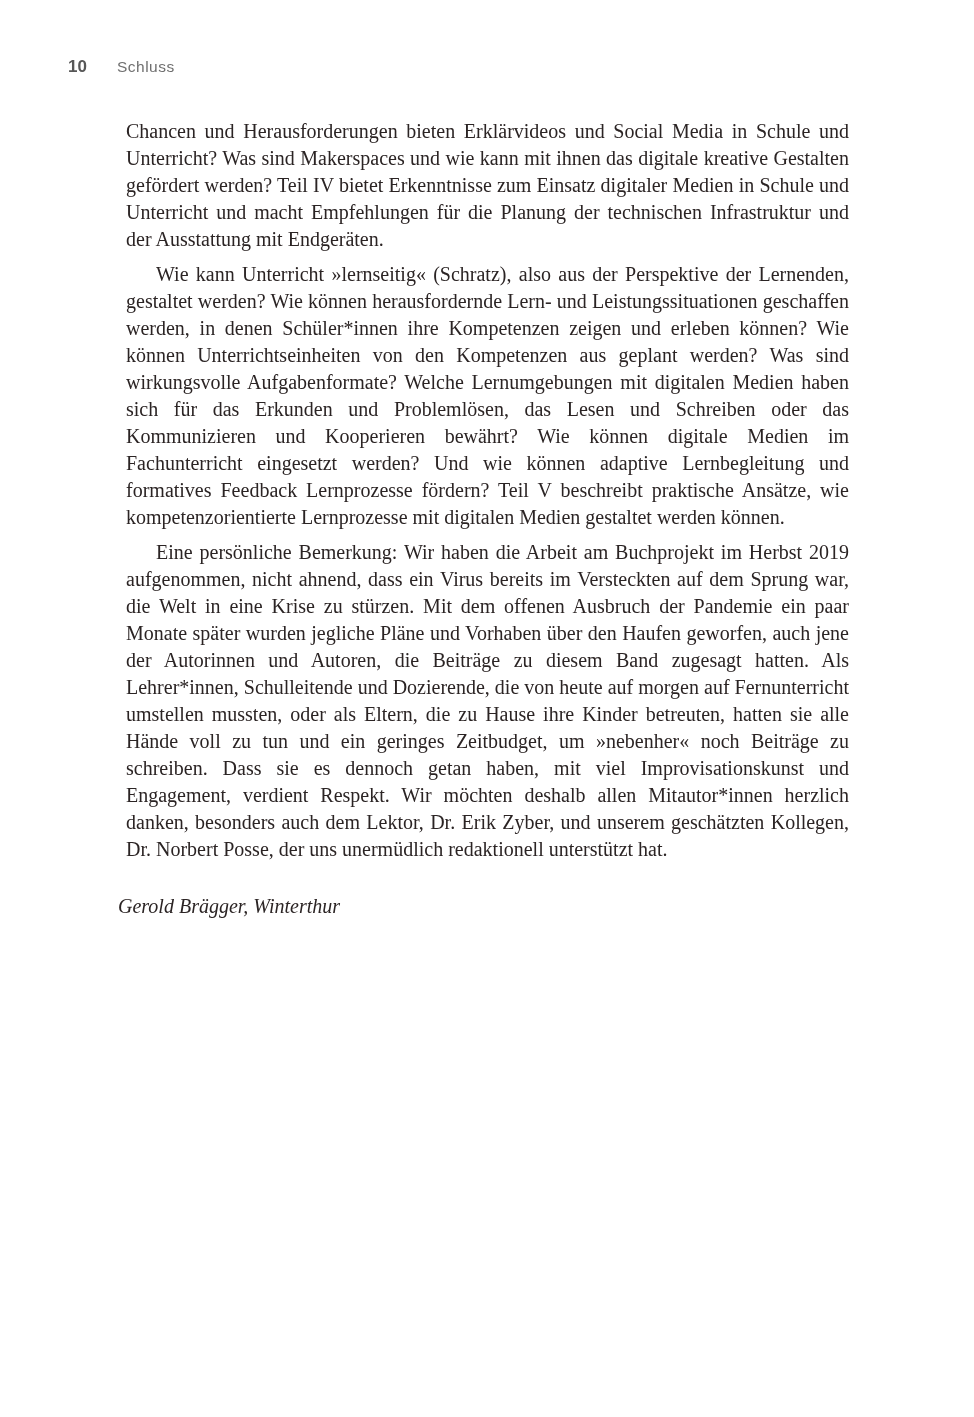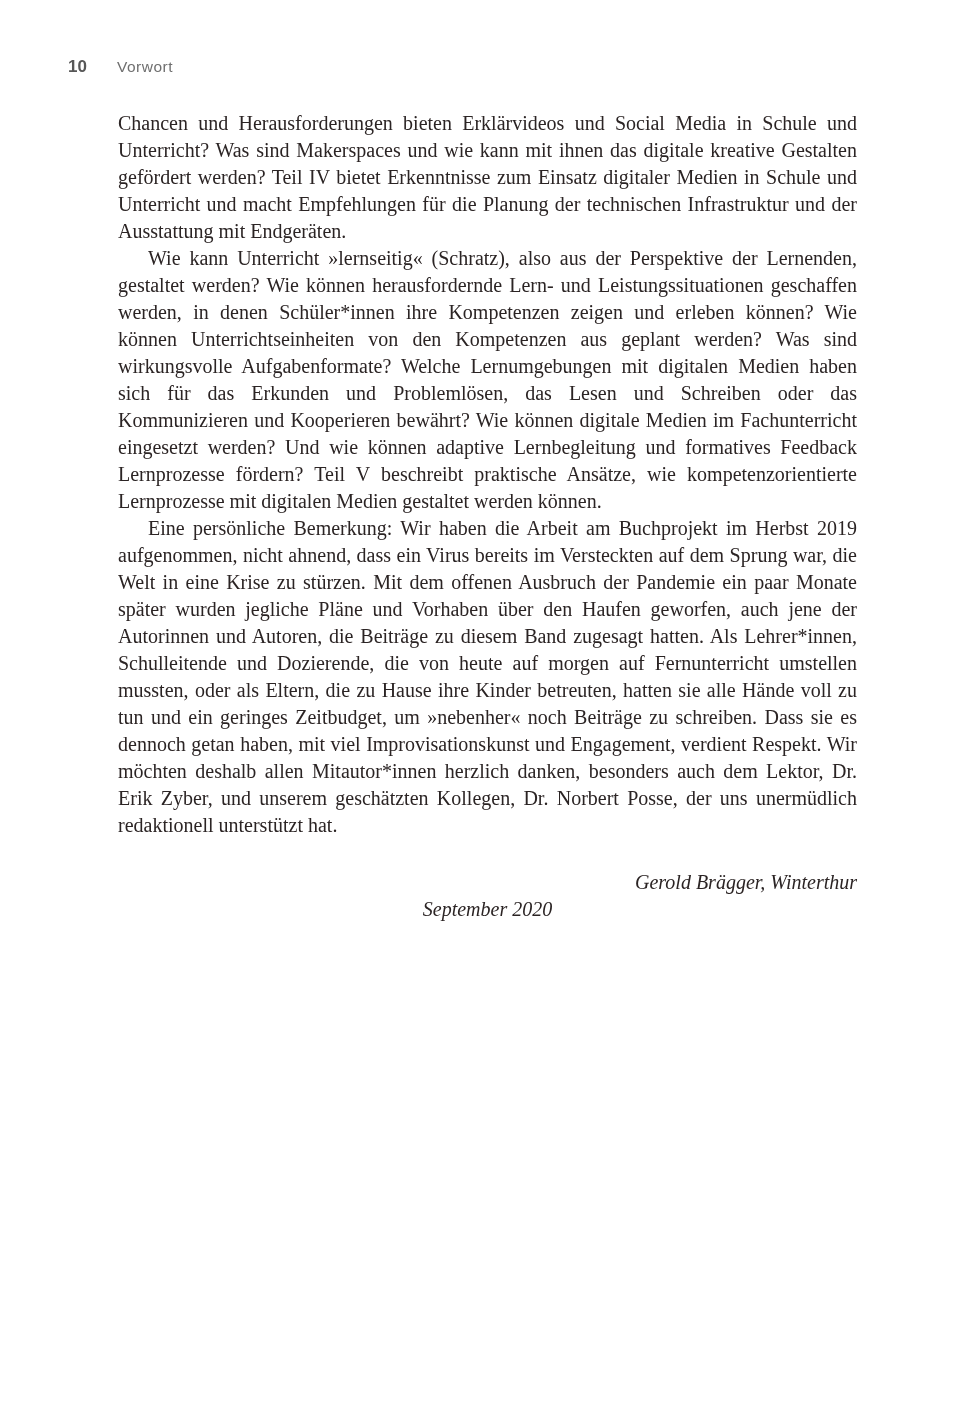--- a/index.html
+++ b/index.html
@@ -39,38 +39,38 @@
   .text-block {
     position: absolute;
     left: 118px;
     top: 110px;
     width: 739px;
     font-size: 20px;
     line-height: 27px;
     color: #2b2424;
   }
   .para {
-    margin: 0;
+    margin: 8px;
     text-align: justify;
     hyphens: none;
   }
   .para.indent {
     text-indent: 30px;
   }
   
   .signature {
     margin-top: 30px;
     font-style: italic;
     font-size: 20px;
     line-height: 27px;
     color: #2b2424;
   }
   .sig-row {
     display: flex;
-    justify-content: flex-end;
+    justify-content: flex-start;
   }
   .sig-date {
     text-align: center;
   }
   
   .page-footer {
     position: absolute;
     top: 1350px;
     left: 12px;
     width: 974px;
@@ -80,35 +80,34 @@
     color: #9b9b9b;
   }
 </style>
 </head>
 <body>
 
 <div class="page">
 
   <header class="page-header">
     <span class="page-number">10</span>
-    <span class="running-head">Vorwort</span>
+    <span class="running-head">Schluss</span>
   </header>
 
   <main class="text-block">
     <div id="paragraphs">
         <p class="para">Chancen und Herausforderungen bieten Erklärvideos und Social Media in Schule und Unterricht? Was sind Makerspaces und wie kann mit ihnen das digitale kreative Gestalten gefördert werden? Teil IV bietet Erkenntnisse zum Einsatz digitaler Medien in Schule und Unterricht und macht Empfehlungen für die Planung der technischen Infrastruktur und der Ausstattung mit Endgeräten.</p>
         <p class="para indent">Wie kann Unterricht »lernseitig« (Schratz), also aus der Perspektive der Lernenden, gestaltet werden? Wie können herausfordernde Lern- und Leistungssituationen geschaffen werden, in denen Schüler*innen ihre Kompetenzen zeigen und erleben können? Wie können Unterrichtseinheiten von den Kompetenzen aus geplant werden? Was sind wirkungsvolle Aufgabenformate? Welche Lernumgebungen mit digitalen Medien haben sich für das Erkunden und Problemlösen, das Lesen und Schreiben oder das Kommunizieren und Kooperieren bewährt? Wie können digitale Medien im Fachunterricht eingesetzt werden? Und wie können adaptive Lernbegleitung und formatives Feedback Lernprozesse fördern? Teil V beschreibt praktische Ansätze, wie kompetenzorientierte Lernprozesse mit digitalen Medien gestaltet werden können.</p>
         <p class="para indent">Eine persönliche Bemerkung: Wir haben die Arbeit am Buchprojekt im Herbst 2019 aufgenommen, nicht ahnend, dass ein Virus bereits im Versteckten auf dem Sprung war, die Welt in eine Krise zu stürzen. Mit dem offenen Ausbruch der Pandemie ein paar Monate später wurden jegliche Pläne und Vorhaben über den Haufen geworfen, auch jene der Autorinnen und Autoren, die Beiträge zu diesem Band zugesagt hatten. Als Lehrer*innen, Schulleitende und Dozierende, die von heute auf morgen auf Fernunterricht umstellen mussten, oder als Eltern, die zu Hause ihre Kinder betreuten, hatten sie alle Hände voll zu tun und ein geringes Zeitbudget, um »nebenher« noch Beiträge zu schreiben. Dass sie es dennoch getan haben, mit viel Improvisationskunst und Engagement, verdient Respekt. Wir möchten deshalb allen Mitautor*innen herzlich danken, besonders auch dem Lektor, Dr. Erik Zyber, und unserem geschätzten Kollegen, Dr. Norbert Posse, der uns unermüdlich redaktionell unterstützt hat.</p>
       </div>
 
     <div class="signature">
       <div class="sig-row">
         <span class="sig-left">Gerold Brägger, Winterthur</span>
       </div>
-      <div class="sig-date">September 2020</div>
     </div>
   </main>
 
   <footer class="page-footer">
     <span>Lizensiert für IQES online © Verlagsgruppe Beltz. Alle Rechte vorbehalten.</span>
   </footer>
 
 </div>
 
 </body></html>

